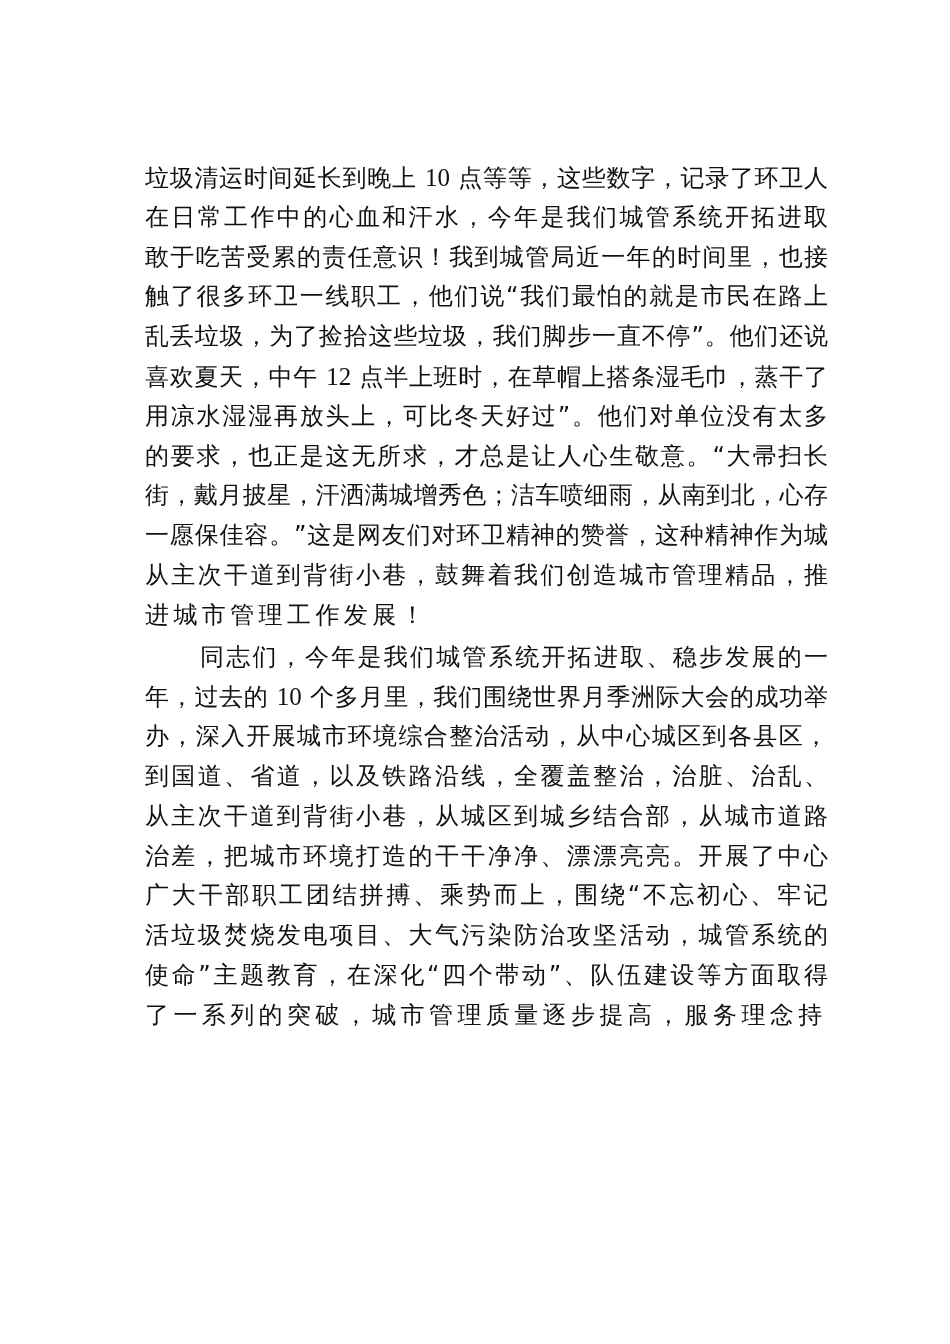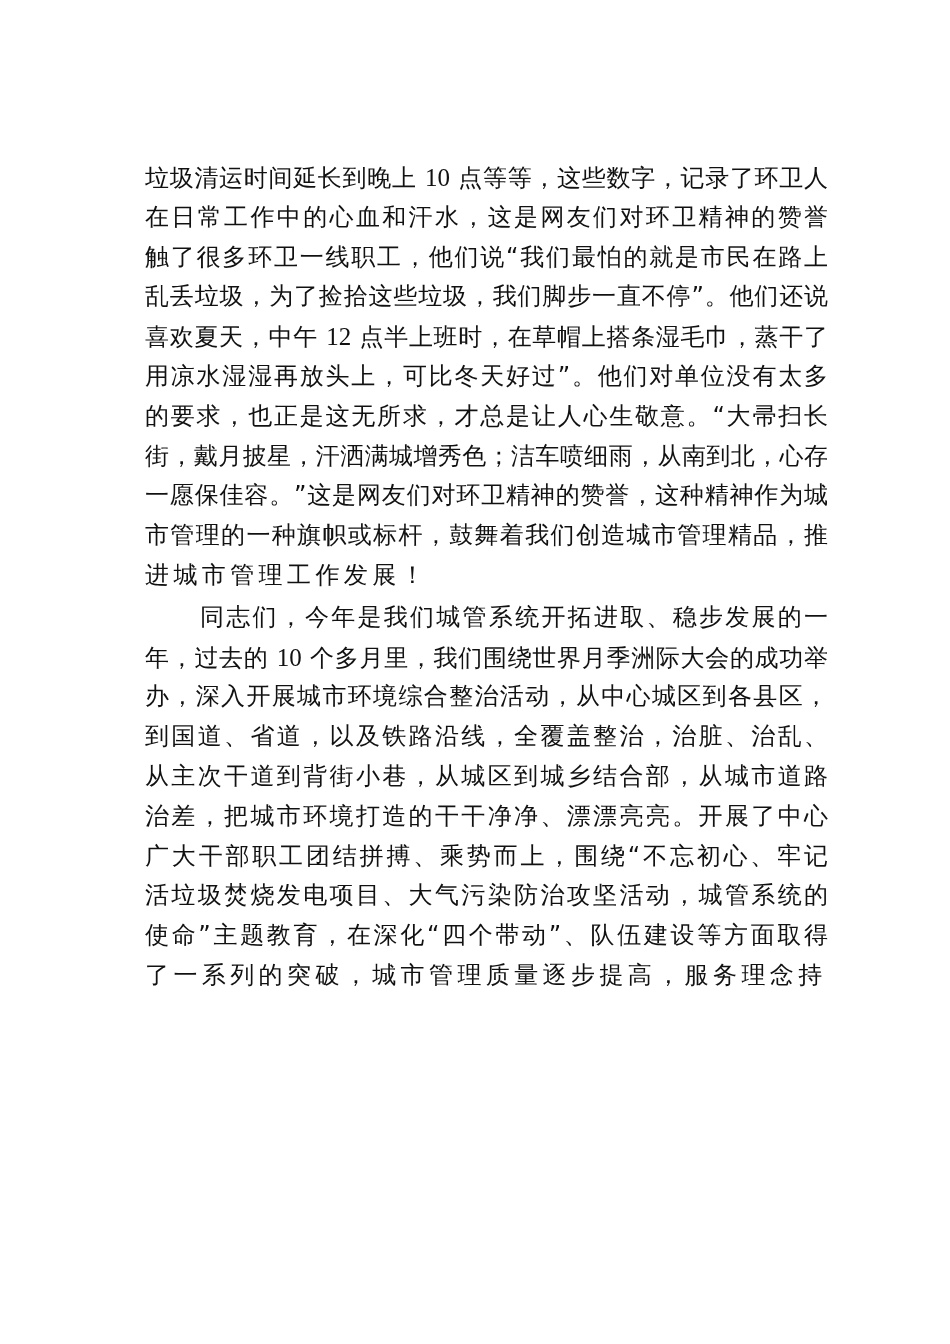--- a/index.html
+++ b/index.html
@@ -57,29 +57,30 @@
   }
 </style>
 </head>
 <body>
 
 <div class="page">
   <div class="body-text">
 
     <div>
       <span class="line">垃圾清运时间延长到晚上 <span class="num">10</span> 点等等，这些数字，记录了环卫人</span>
-      <span class="line">在日常工作中的心血和汗水，这是网友们对环卫精神的赞誉</span>
+      <span class="line">在日常工作中的心血和汗水，今年是我们城管系统开拓进取</span>
+      <span class="line">敢于吃苦受累的责任意识！我到城管局近一年的时间里，也接</span>
       <span class="line">触了很多环卫一线职工，他们说“我们最怕的就是市民在路上</span>
       <span class="line">乱丢垃圾，为了捡拾这些垃圾，我们脚步一直不停”。他们还说</span>
       <span class="line">喜欢夏天，中午 <span class="num">12</span> 点半上班时，在草帽上搭条湿毛巾，蒸干了</span>
       <span class="line">用凉水湿湿再放头上，可比冬天好过”。他们对单位没有太多</span>
       <span class="line">的要求，也正是这无所求，才总是让人心生敬意。“大帚扫长</span>
       <span class="line">街，戴月披星，汗洒满城增秀色；洁车喷细雨，从南到北，心存</span>
       <span class="line">一愿保佳容。”这是网友们对环卫精神的赞誉，这种精神作为城</span>
-      <span class="line">市管理的一种旗帜或标杆，鼓舞着我们创造城市管理精品，推</span>
+      <span class="line">从主次干道到背街小巷，鼓舞着我们创造城市管理精品，推</span>
       <span class="line last">进城市管理工作发展！</span>
     </div>
 
     <span class="para-gap"></span>
 
     <div>
       <span class="line indent">同志们，今年是我们城管系统开拓进取、稳步发展的一</span>
       <span class="line">年，过去的 <span class="num">10</span> 个多月里，我们围绕世界月季洲际大会的成功举</span>
       <span class="line">办，深入开展城市环境综合整治活动，从中心城区到各县区，</span>
       <span class="line">到国道、省道，以及铁路沿线，全覆盖整治，治脏、治乱、</span>

